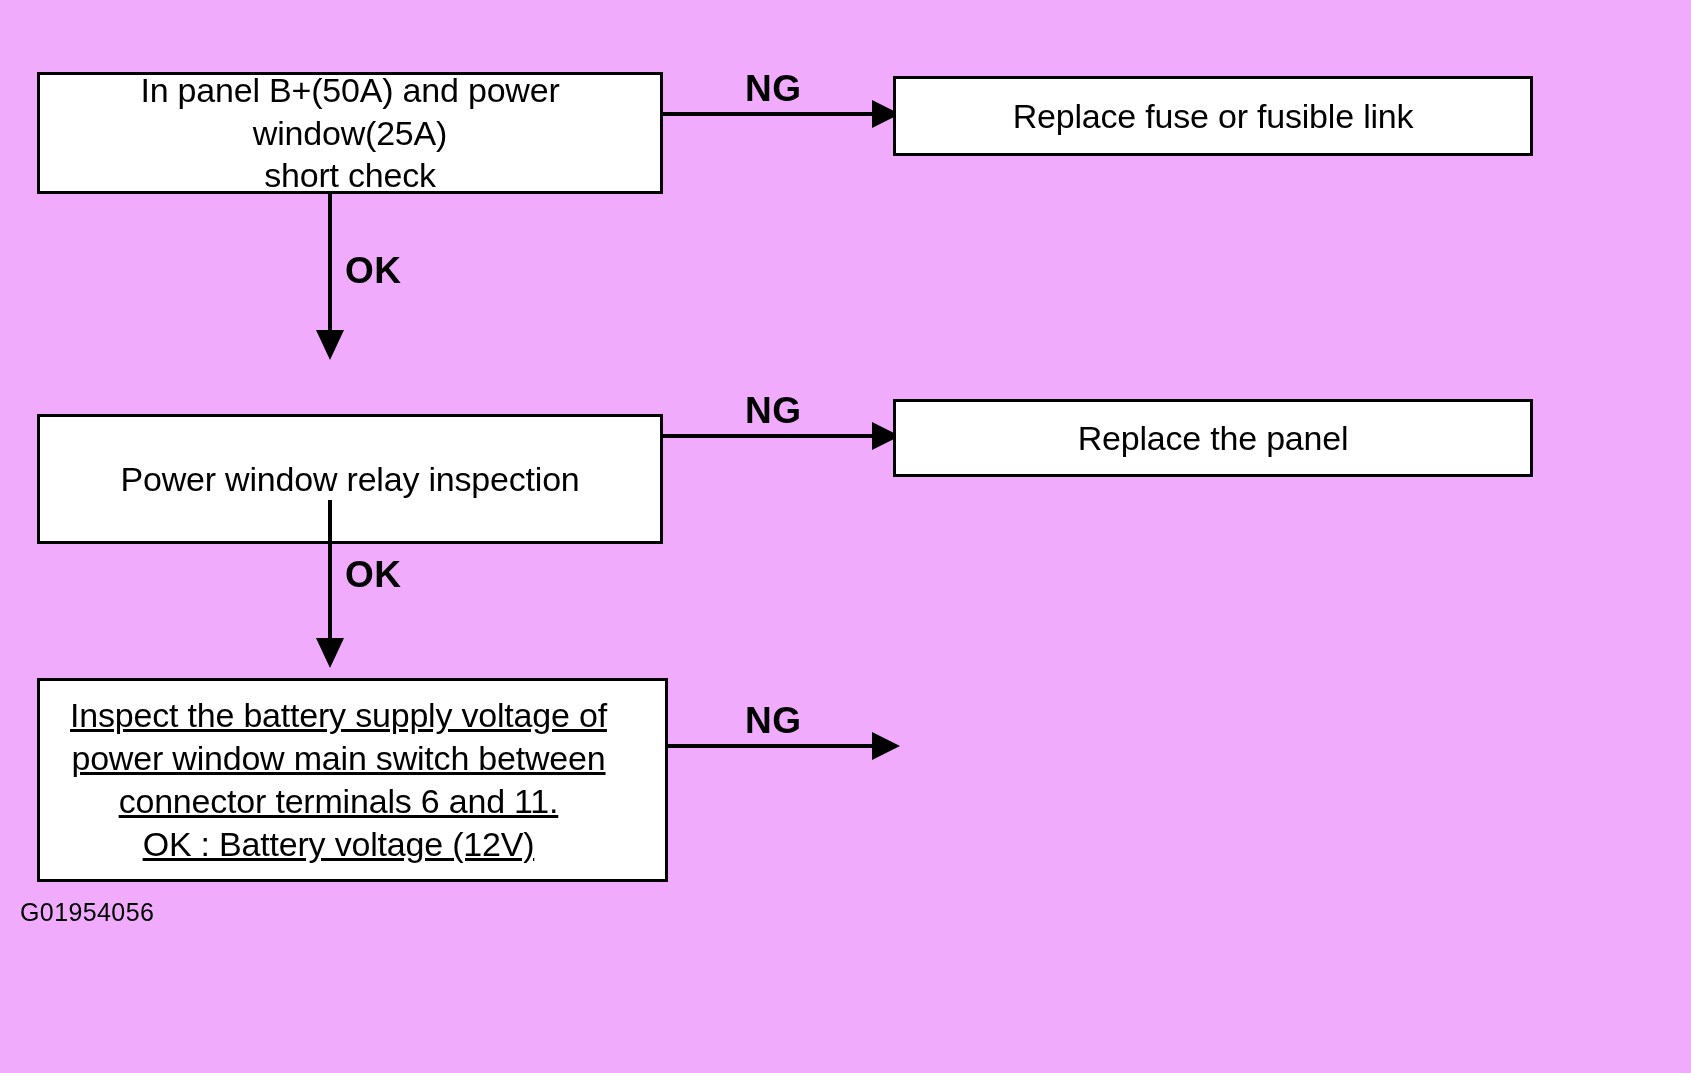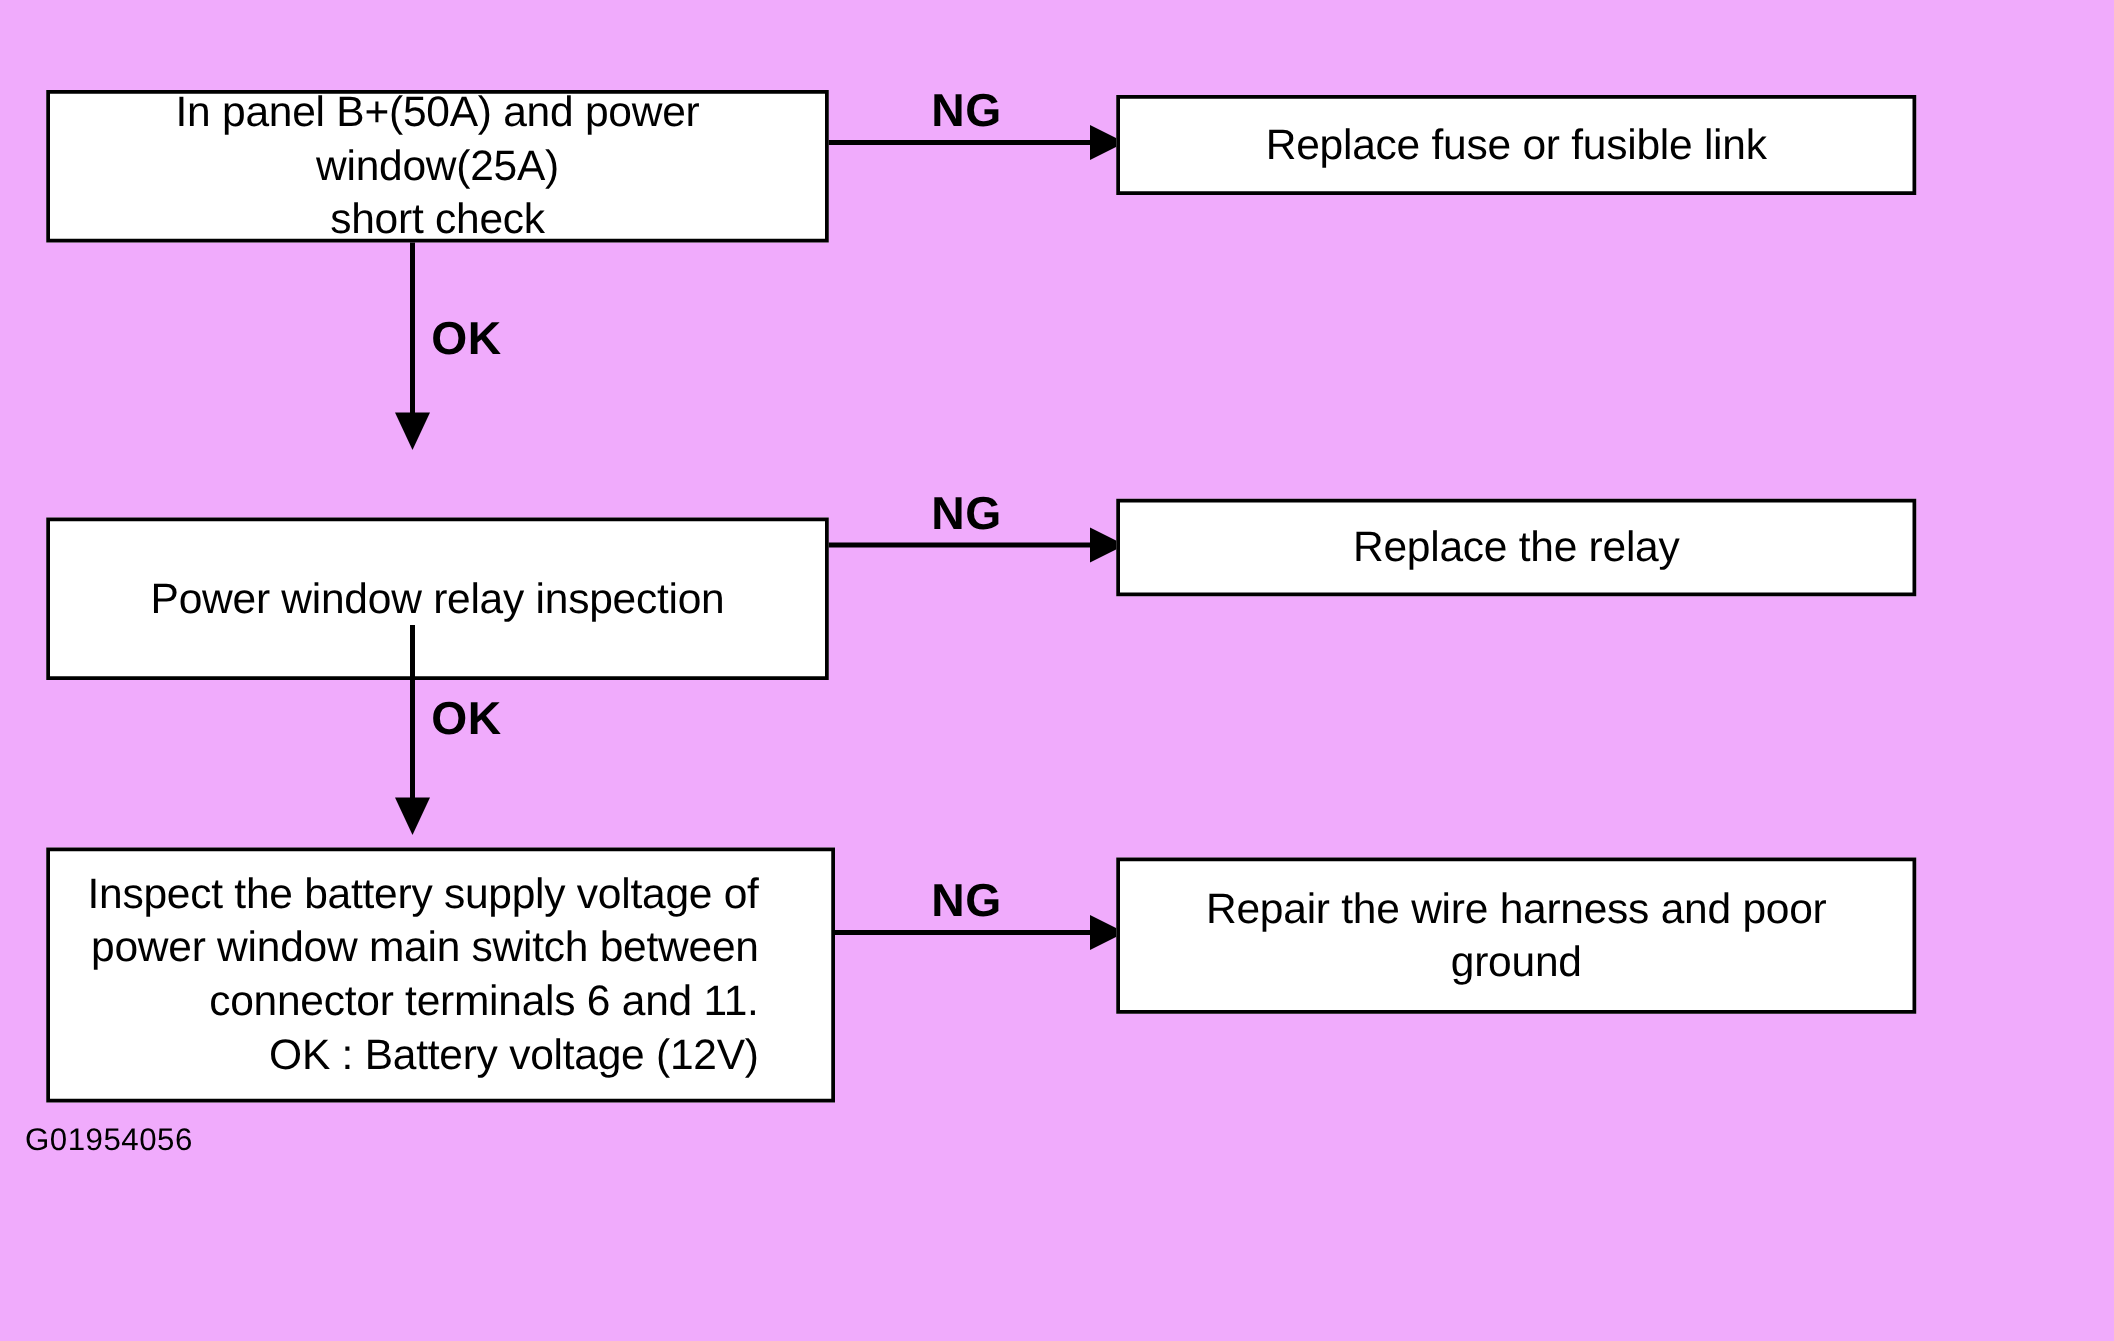--- a/index.html
+++ b/index.html
@@ -34,21 +34,21 @@
   .node.left   { justify-content: flex-start; }
 
   .node-text {
     font-size: 34px;
     line-height: 1.26;
     letter-spacing: -0.2px;
     white-space: pre-line;
     color: #000000;
   }
   .node.center .node-text { text-align: center; width: 100%; padding: 0 14px; }
-  .node.left   .node-text { text-align: right;  padding: 0 0 0 30px; }
+  .node.left   .node-text { text-align: center;  padding: 0 0 0 30px; text-decoration: underline; }
 
   
   #node-fuse-check      { left: 37px;  top: 72px;  width: 626px; height: 122px; }
   #node-replace-fuse    { left: 893px; top: 76px;  width: 640px; height: 80px;  }
   #node-relay-inspect   { left: 37px;  top: 370px; width: 626px; height: 130px; margin-top: 44px; }
   #node-replace-relay   { left: 893px; top: 399px; width: 640px; height: 78px;  }
   #node-battery-inspect { left: 37px;  top: 678px; width: 631px; height: 204px; }
   #node-repair-harness  { left: 893px; top: 686px; width: 640px; height: 125px; }
 
   
@@ -140,38 +140,34 @@
 
   <div class="node center" id="node-relay-inspect">
     <span class="node-text">Power window relay inspection</span>
   </div>
 
   <div class="conn h" id="conn-ng-2"></div>
   <div class="arrowhead right" id="head-ng-2"></div>
   <div class="edge-label" id="label-ng-2">NG</div>
 
   <div class="node center" id="node-replace-relay">
-    <span class="node-text">Replace the relay</span>
+    <span class="node-text">Replace the panel</span>
   </div>
 
   <div class="conn v" id="conn-ok-2"></div>
   <div class="arrowhead down" id="head-ok-2"></div>
   <div class="edge-label" id="label-ok-2">OK</div>
 
   <div class="node left" id="node-battery-inspect">
     <span class="node-text">Inspect the battery supply voltage of
 power window main switch between
 connector terminals 6 and 11.
 OK : Battery voltage (12V)</span>
   </div>
 
   <div class="conn h" id="conn-ng-3"></div>
   <div class="arrowhead right" id="head-ng-3"></div>
   <div class="edge-label" id="label-ng-3">NG</div>
 
-  <div class="node center" id="node-repair-harness">
-    <span class="node-text">Repair the wire harness and poor
-ground</span>
-  </div>
 
   <div id="figure-caption">G01954056</div>
 
 </div>
 
 </body></html>

